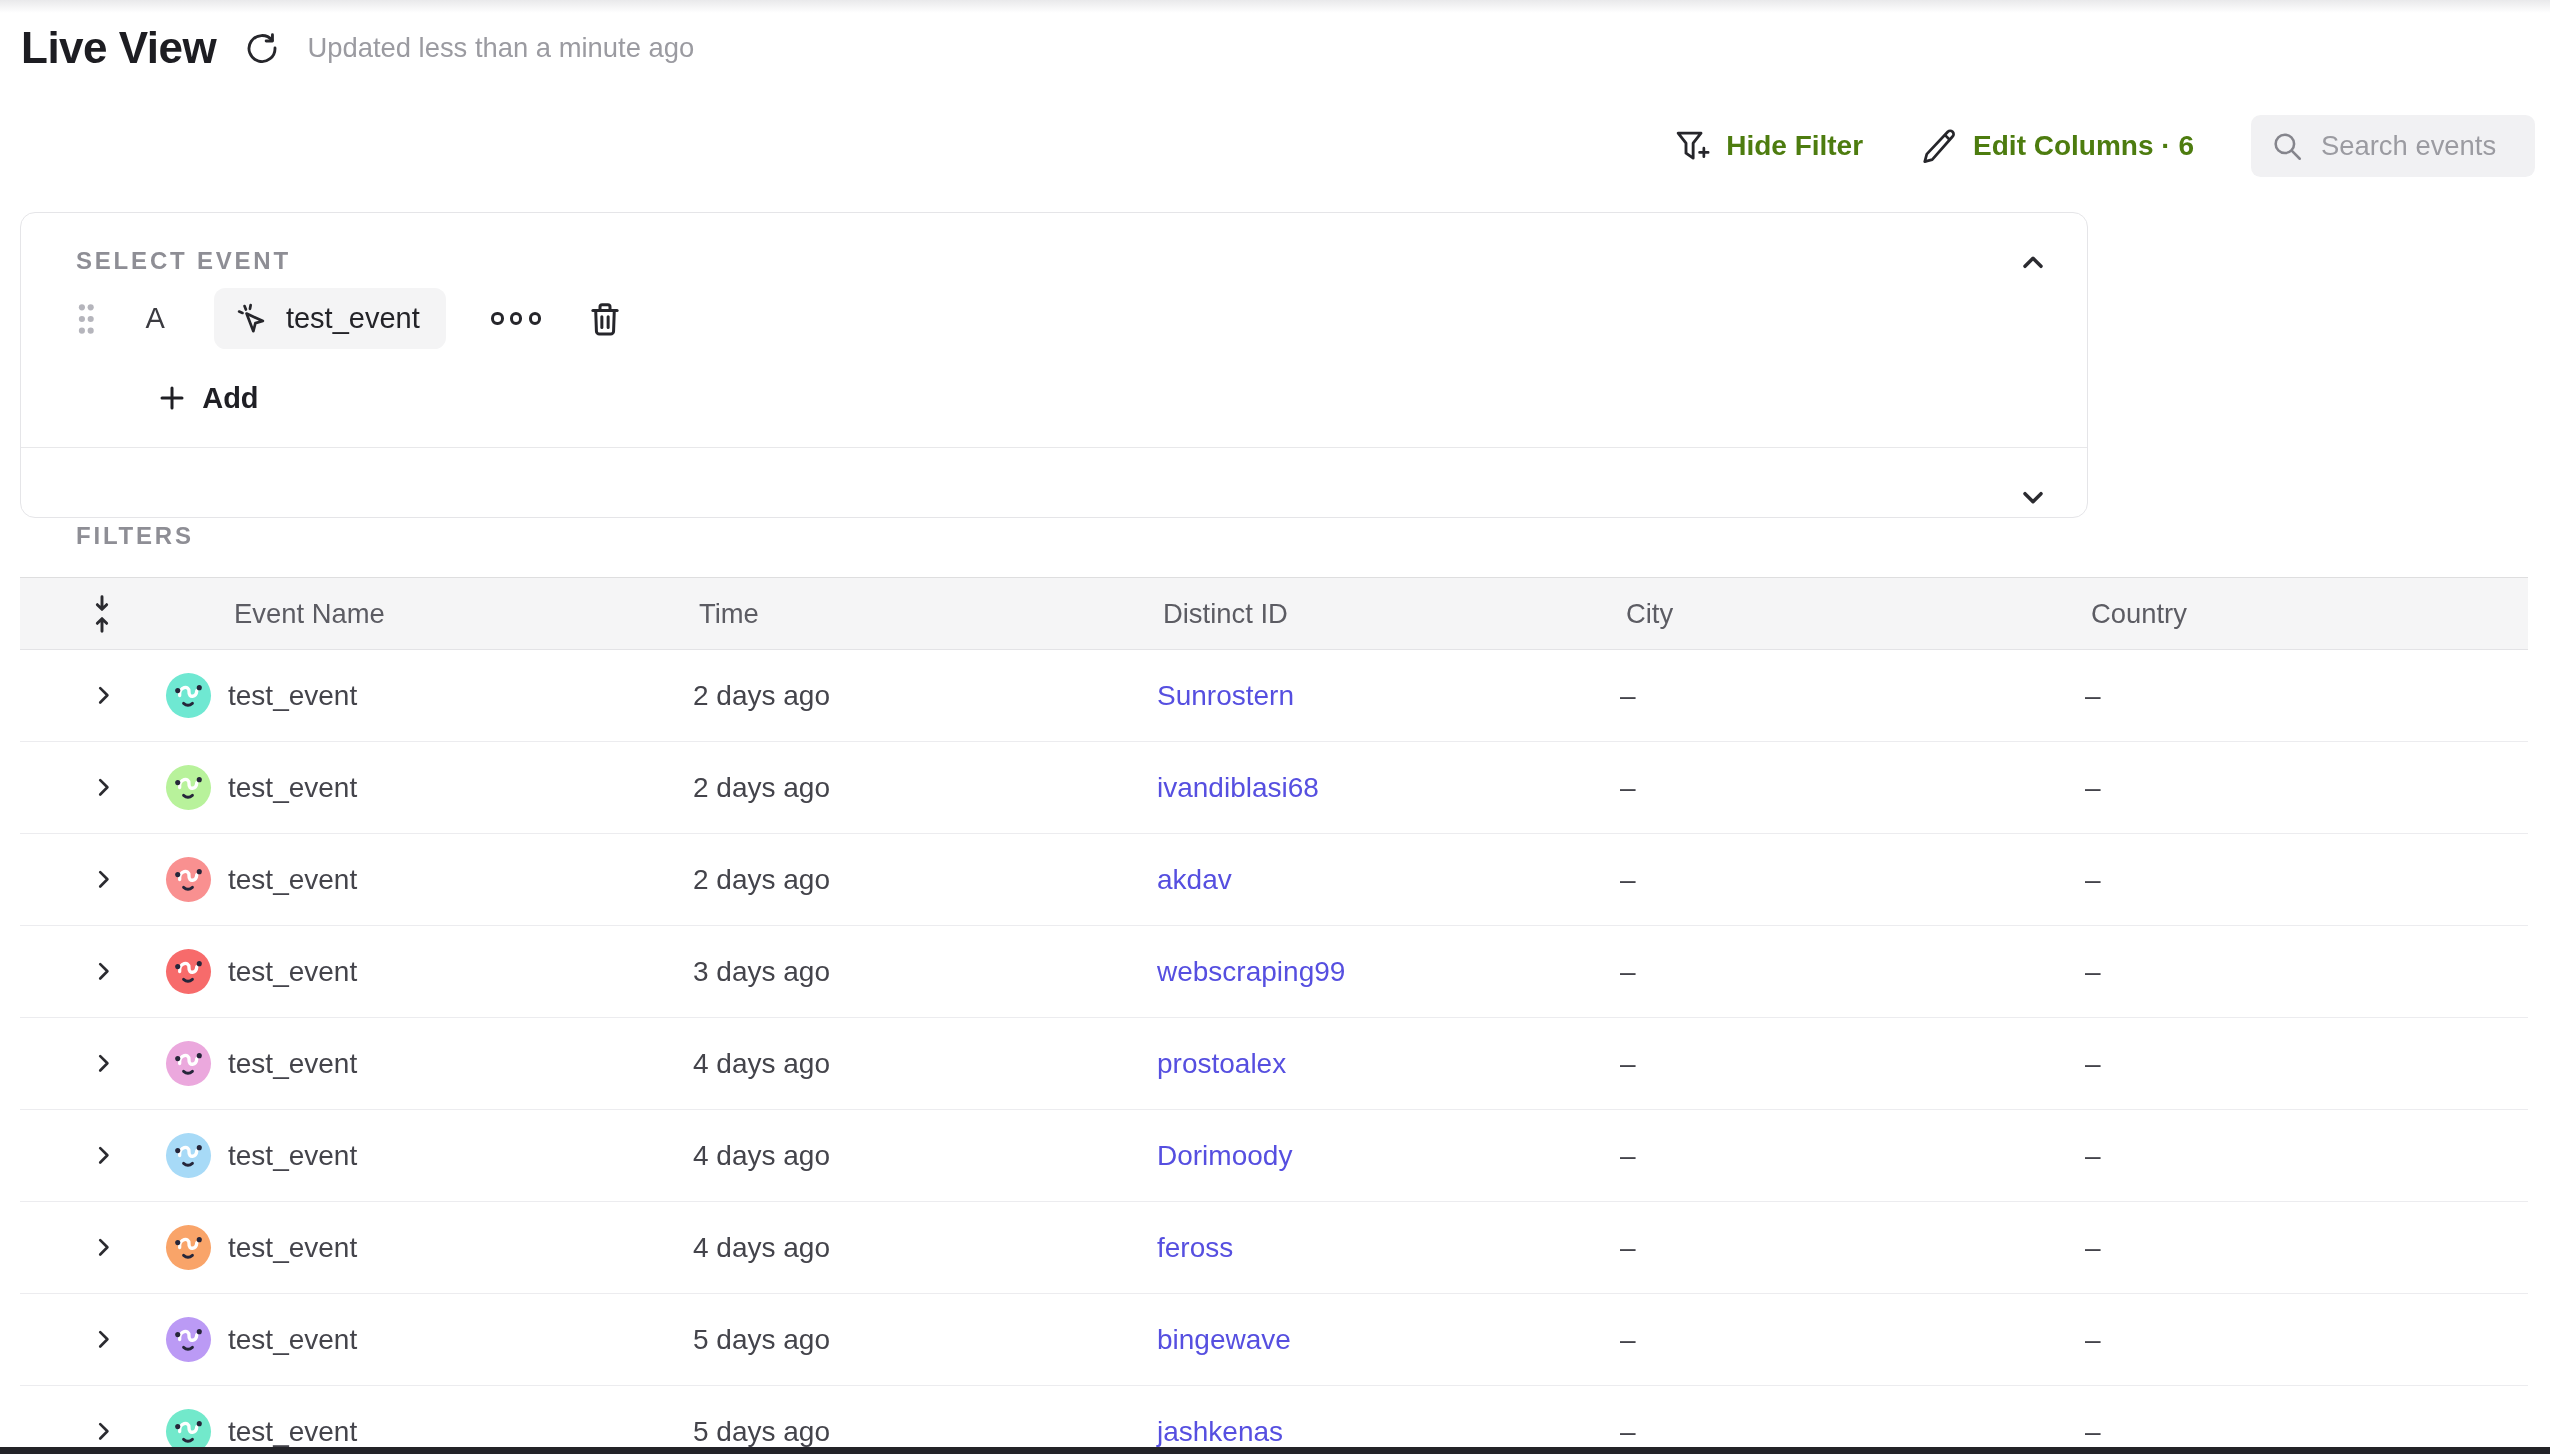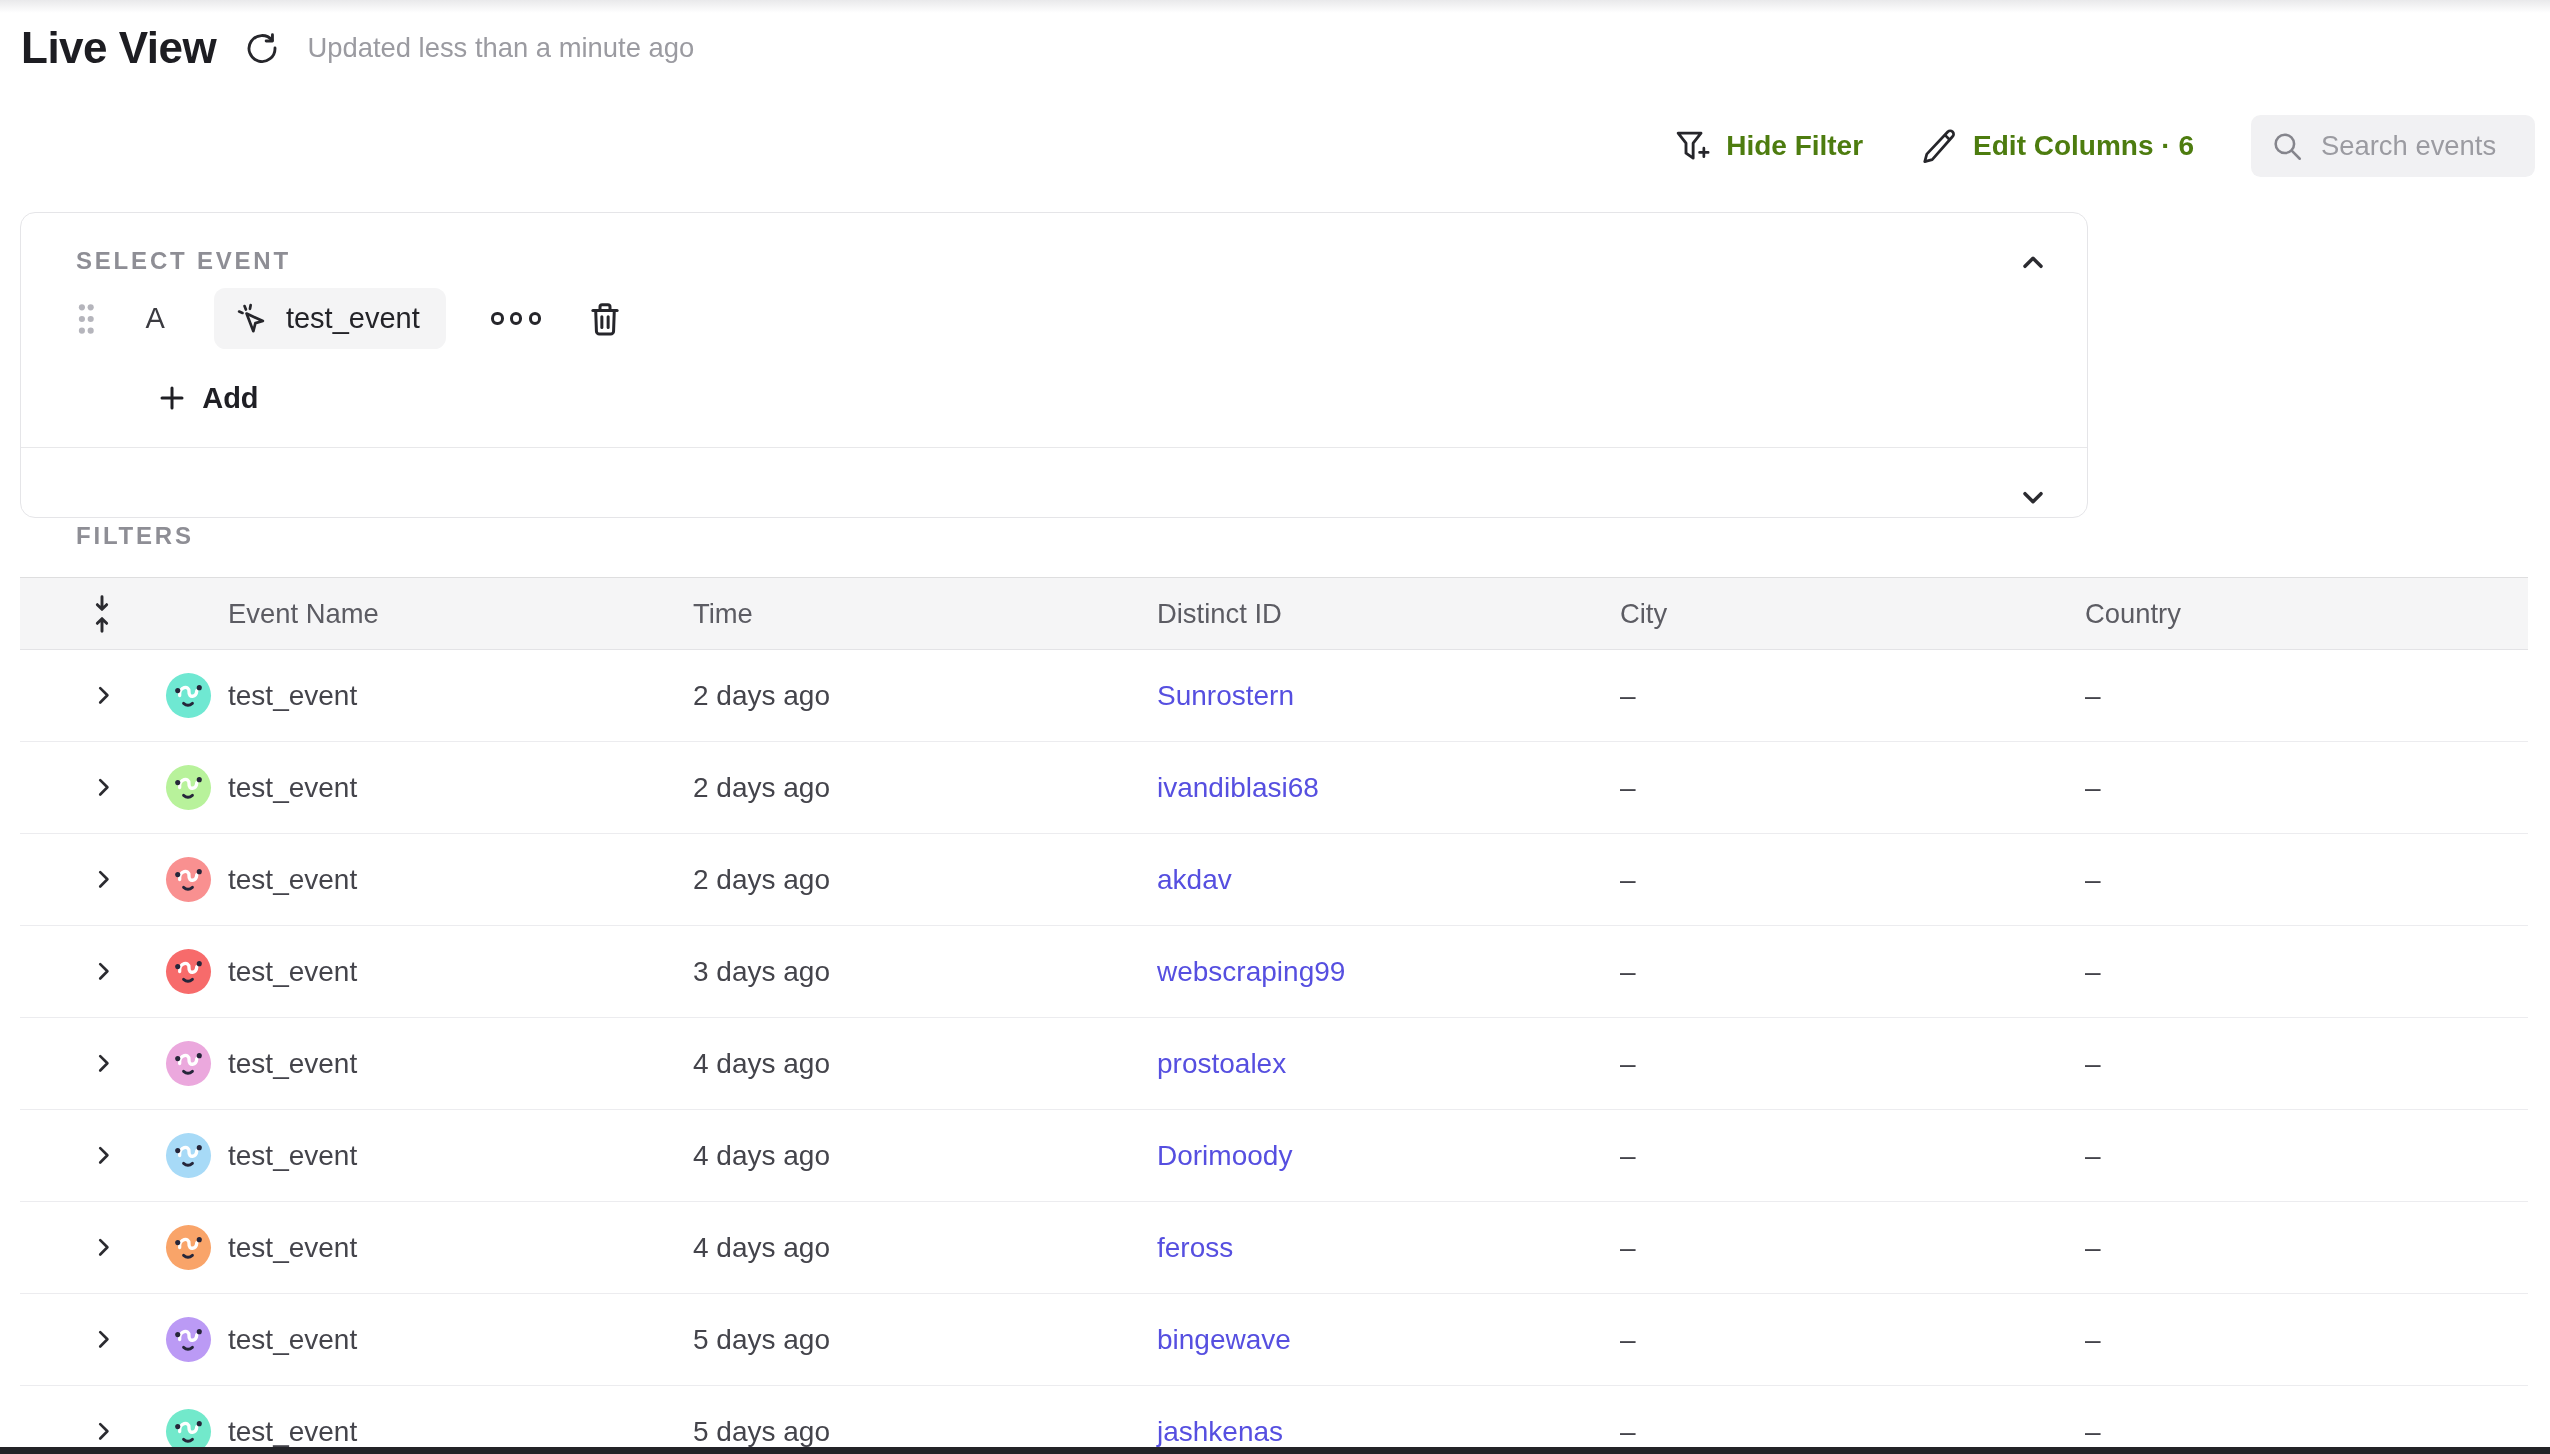--- a/index.html
+++ b/index.html
@@ -42,21 +42,21 @@
   .trash-btn { margin-left:44px; cursor:pointer; display:flex; }
   .add-btn { position:absolute; top:159px; left:123px; display:flex; align-items:center; gap:15px;
     font-size:29px; font-weight:600; color:#1f1f24; cursor:pointer; padding:9.5px 13.2px;text-align:center; }
   .panel-divider { position:absolute; top:234px; left:0; width:100%; height:0.9px; background:#e8e8ea; }
   .filters-head { position:absolute; top:265px; left:55px;margin-top:44px; }
 
   
   .table { position:absolute; top:577px; left:20px; width:2508px; border-top:0.9px solid #dededf; }
   .tr { display:grid; grid-template-columns:208px 465px 464px 463px 465px 1fr; align-items:center; }
   .thead { height:72px; background:#f5f5f6; border-bottom:0.9px solid #e3e3e6; }
-  .th { font-size:27.4px; font-weight:500; color:#5c5c63; }
+  .th { font-size:27.4px; font-weight:500; color:#5c5c63;margin-left:6px; }
   .tbody .tr { height:92px; border-bottom:1.9px solid #ececef; background:#fff; }
   .td { font-size:28px; color:#44444b; }
   .td-ctrl { display:flex; align-items:center; gap:49px; padding-left:71px; }
   .thead .td-ctrl { padding-left:68px; }
   .link { color:#564fe0; cursor:pointer; text-decoration:none; }
   .avatar { width:47px; height:47px; display:flex; }
   .row-chevron { display:flex; cursor:pointer; }
 
   .bottom-bar { position:absolute; left:0; bottom:0; width:100%; height:8.5px; background:#232328; }
 

